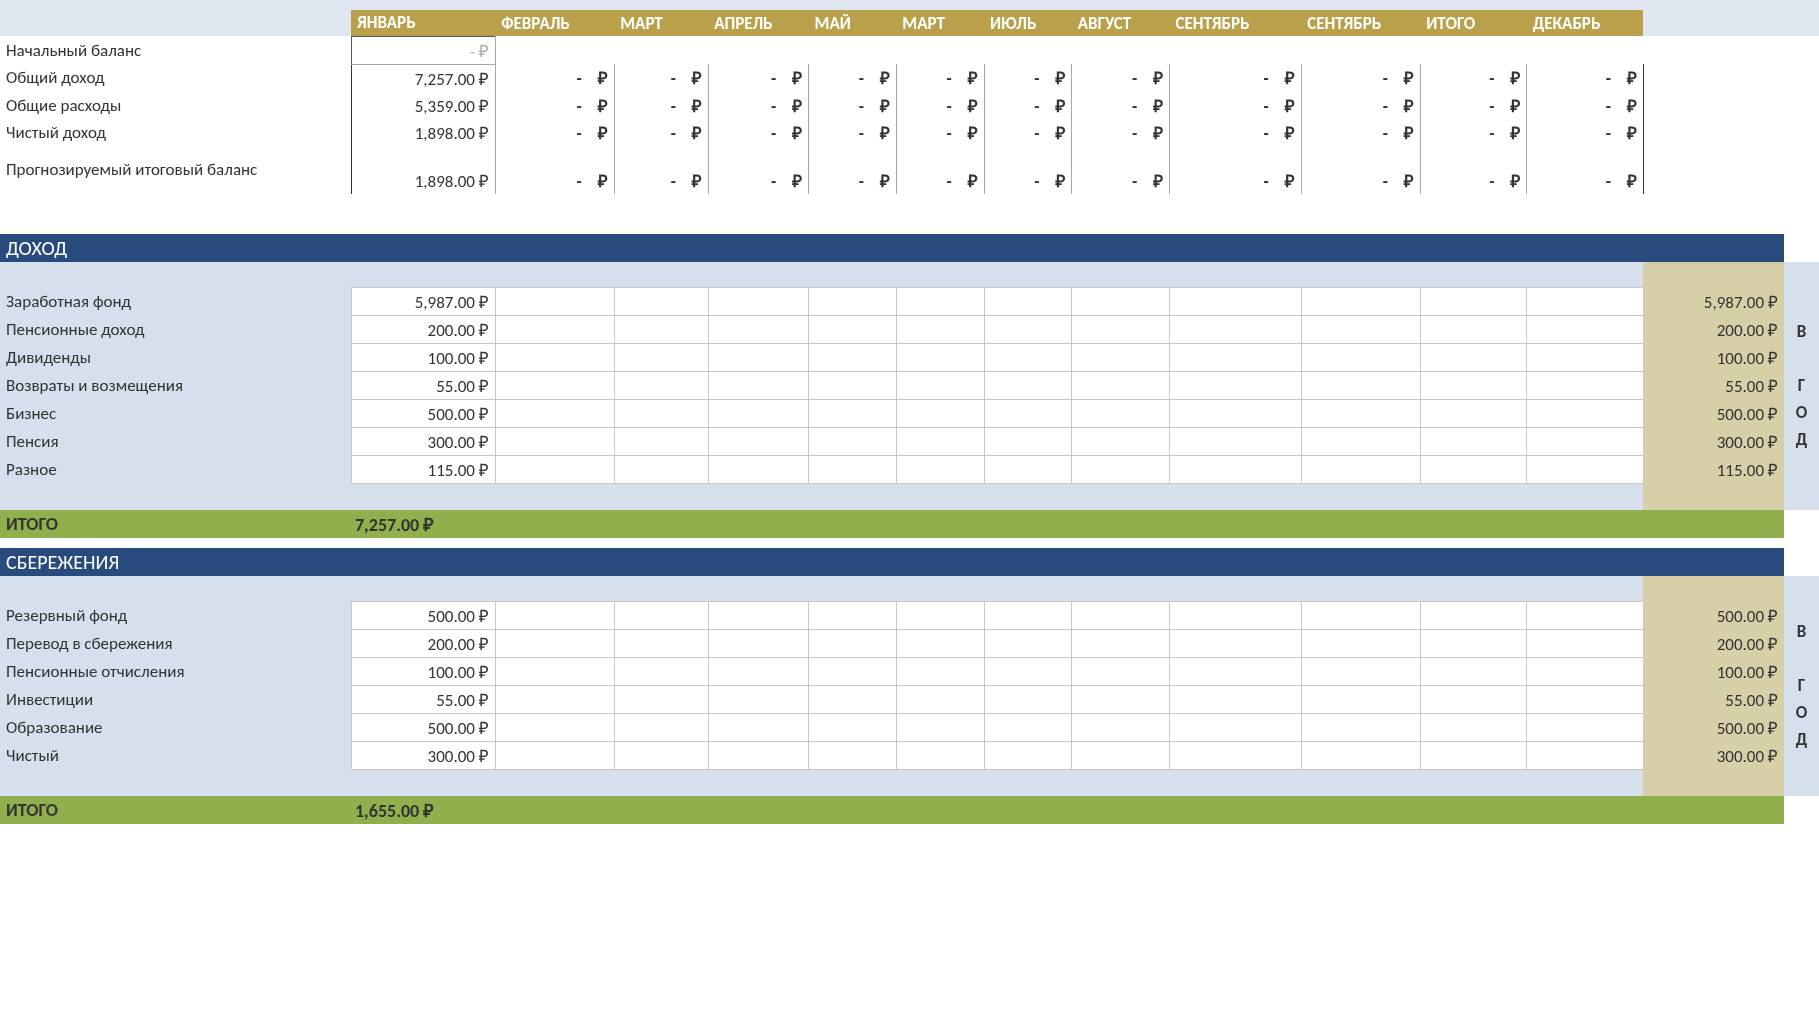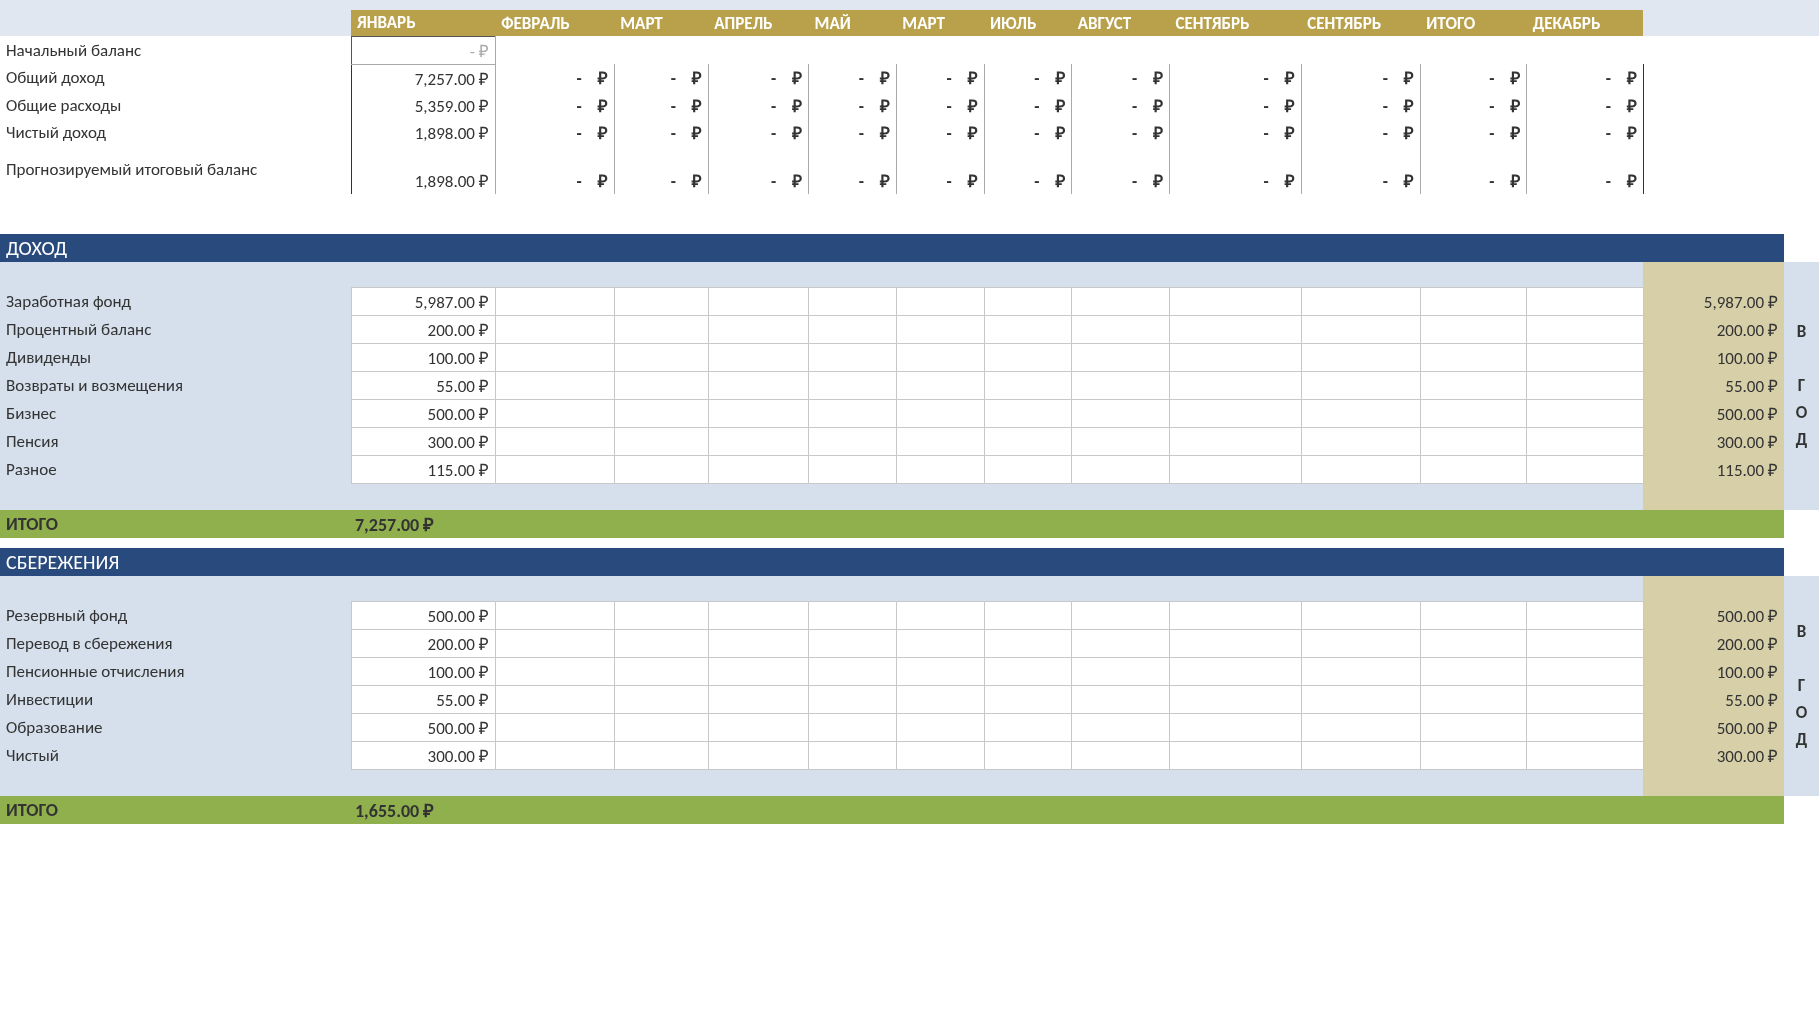--- a/index.html
+++ b/index.html
@@ -189,21 +189,21 @@
         <td class="mcol data"></td>
         <td class="mcol data"></td>
         <td class="mcol data"></td>
         <td class="mcol data"></td>
         <td class="mcol data"></td>
         <td class="mcol data"></td>
         <td class="mcol data"></td>
   <td class="ycol ycol-bg">5,987.00 ₽</td>
 </tr>
 <tr class="detail-block">
-  <td class="label-col">Процентный баланс</td>
+  <td class="label-col">Пенсионные доход</td>
   <td class="mcol data">200.00 ₽</td>
   <td class="mcol data"></td>
         <td class="mcol data"></td>
         <td class="mcol data"></td>
         <td class="mcol data"></td>
         <td class="mcol data"></td>
         <td class="mcol data"></td>
         <td class="mcol data"></td>
         <td class="mcol data"></td>
         <td class="mcol data"></td>

